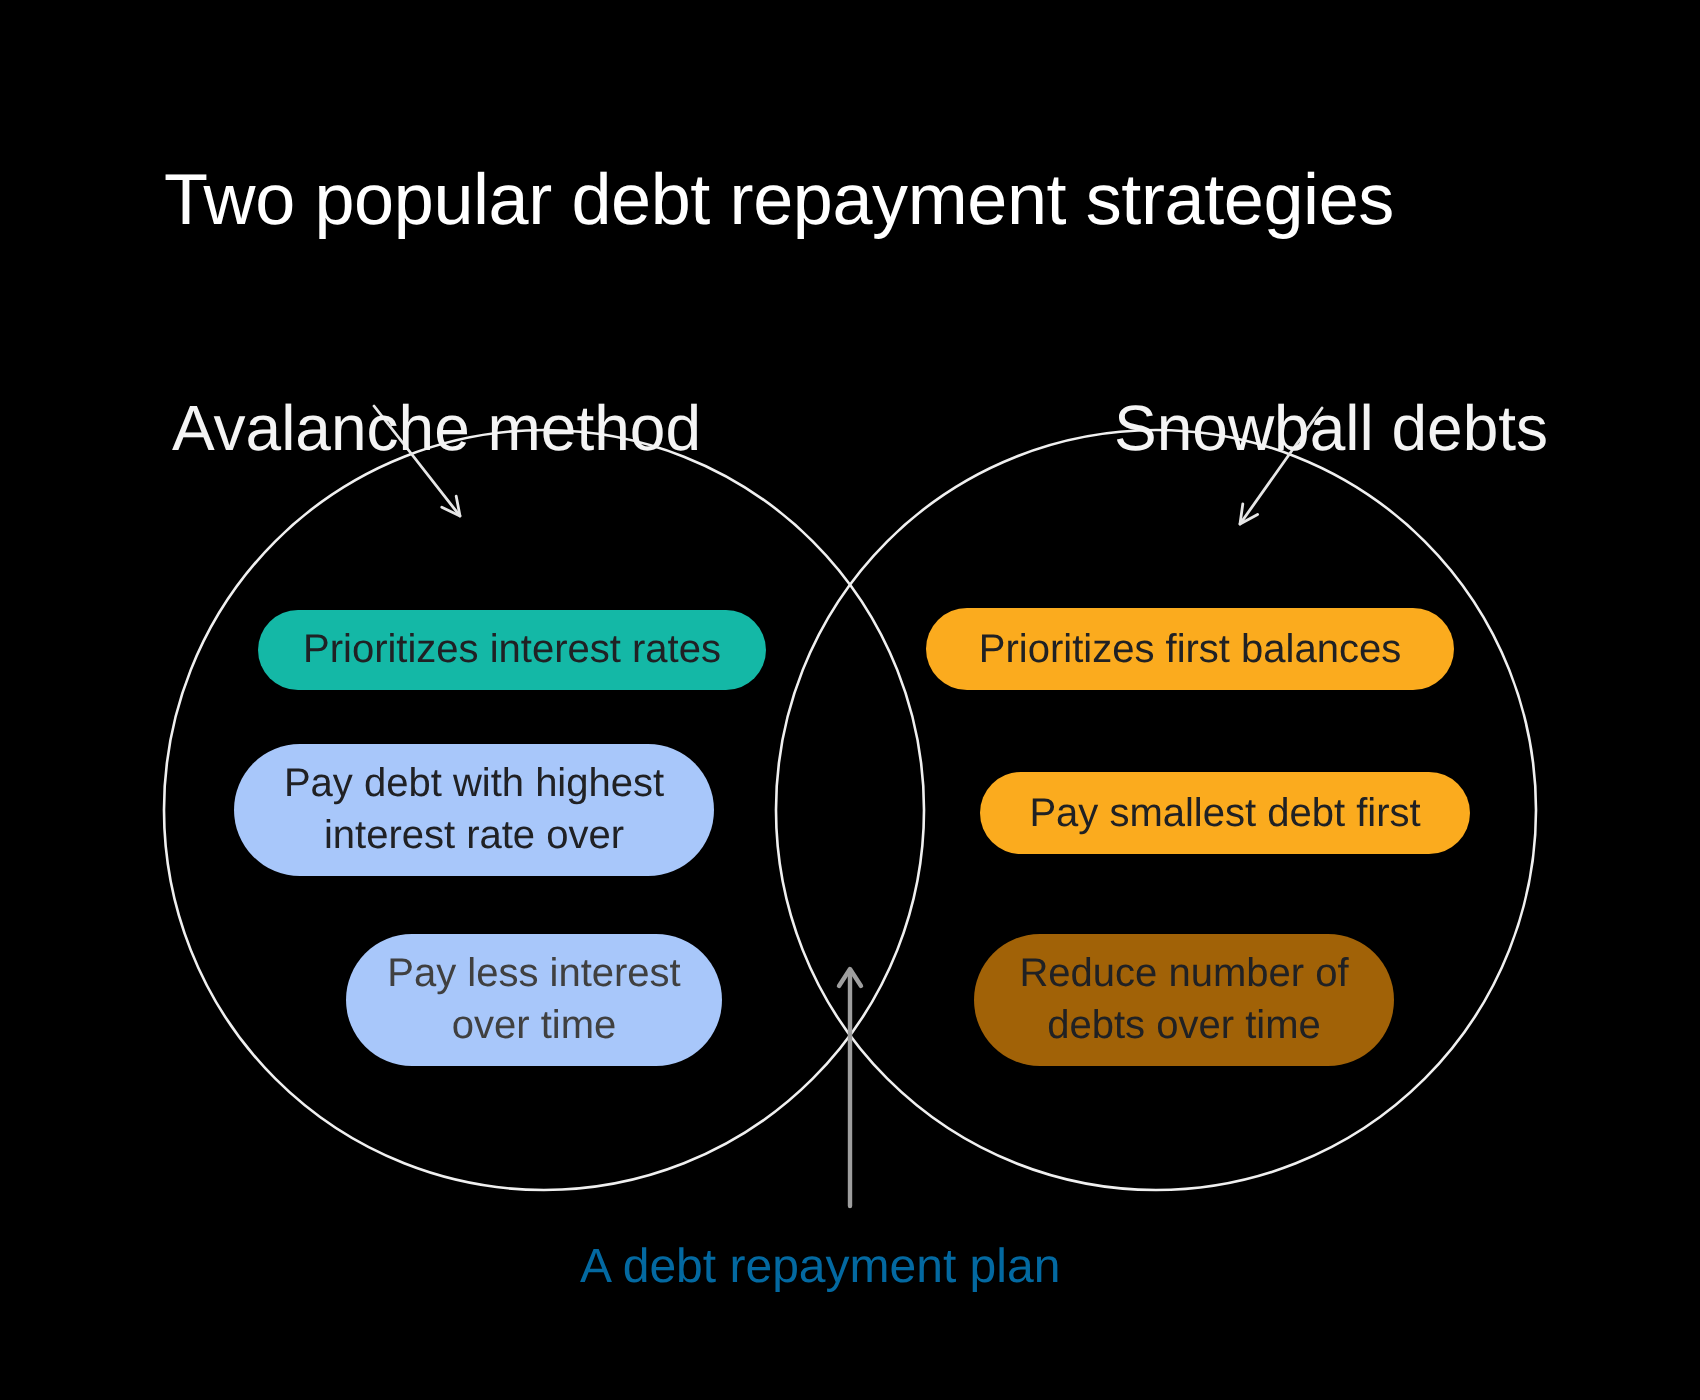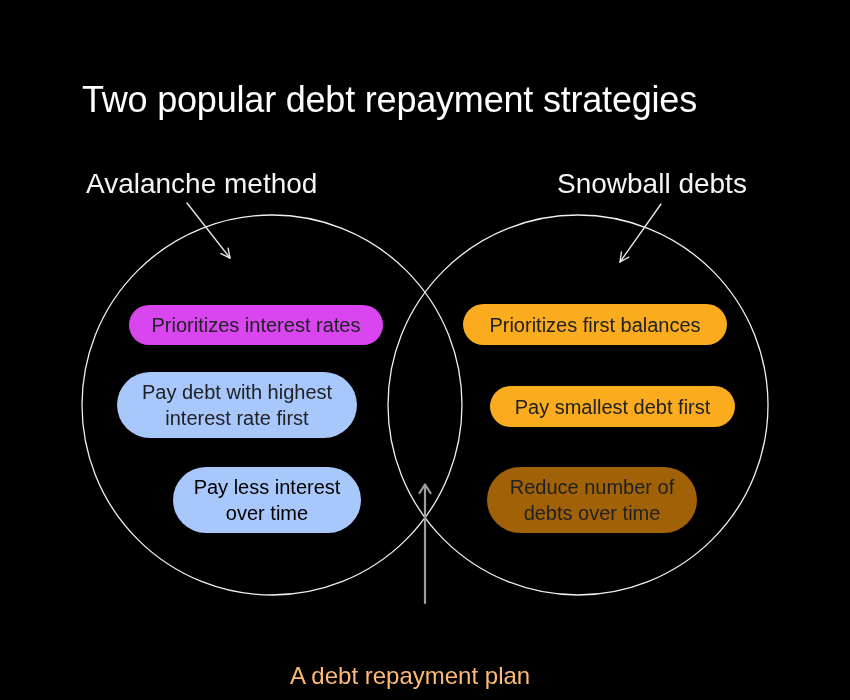--- a/index.html
+++ b/index.html
@@ -5,21 +5,21 @@
   html,body{margin:0;padding:0;background:#000;}
   .stage{
     position:relative;width:850px;height:700px;overflow:hidden;
     font-family:"Liberation Sans",sans-serif;background:#000;
   }
   .svg-layer{position:absolute;left:0;top:0;width:850px;height:700px;}
   .title{
     position:absolute;left:82px;top:79px;
     font-size:36px;font-weight:400;letter-spacing:-0.2px;white-space:nowrap;
   }
-  .method-label{position:absolute;font-size:28px;font-weight:400;white-space:nowrap;}
+  .method-label{position:absolute;font-size:32px;font-weight:400;white-space:nowrap;margin-top:28px;}
   .label-avalanche{left:86px;top:168px;}
   .label-snowball{left:557px;top:168px;}
   .intersection-label{position:absolute;left:290px;top:620px;font-size:24px;white-space:nowrap;}
   .pill{
     position:absolute;display:flex;align-items:center;justify-content:center;
     border-radius:999px;text-align:center;
     font-size:20px;line-height:26px;
   }
   .pill span{white-space:pre-line;}
   .pill-a1{left:129px;top:305px;width:254px;height:40px;}
@@ -53,38 +53,38 @@
       <polyline points="419.5,493 425,484.5 430.5,493"></polyline>
     </g>
   </svg>
 
   <div class="title" style="color: rgb(255, 255, 255); text-align: right;">Two popular debt repayment strategies</div>
 
   <div class="method-label label-avalanche" style="color: rgb(244, 244, 244);">Avalanche method</div>
 
   <div class="method-label label-snowball" style="color: rgb(244, 244, 244);">Snowball debts</div>
 
-  <div class="pill pill-a1" style="background-color: #d946ef; color: rgb(32, 33, 36); text-align: center;">
+  <div class="pill pill-a1" style="background-color: #14b8a6; color: rgb(32, 33, 36); text-align: center;">
     <span>Prioritizes interest rates</span>
   </div>
   <div class="pill pill-a2" style="background-color: rgb(168, 199, 250); color: rgb(32, 33, 36);">
     <span>Pay debt with highest
-interest rate first</span>
+interest rate over</span>
   </div>
-  <div class="pill pill-a3" style="background-color: rgb(168, 199, 250); color: #000000;">
+  <div class="pill pill-a3" style="background-color: rgb(168, 199, 250); color: #404040;">
     <span>Pay less interest
 over time</span>
   </div>
 
   <div class="pill pill-s1" style="background-color: rgb(251, 171, 30); color: rgb(32, 33, 36);">
     <span>Prioritizes first balances</span>
   </div>
   <div class="pill pill-s2" style="background-color: rgb(251, 171, 30); color: rgb(32, 33, 36);">
     <span>Pay smallest debt first</span>
   </div>
   <div class="pill pill-s3" style="background-color: #a16207; color: rgb(32, 33, 36);">
     <span>Reduce number of
 debts over time</span>
   </div>
 
-  <div class="intersection-label" style="color: #fdba74; margin-top: 42px;">A debt repayment plan</div>
+  <div class="intersection-label" style="color: #0369a1;">A debt repayment plan</div>
 
 </div>
 
 </body></html>

